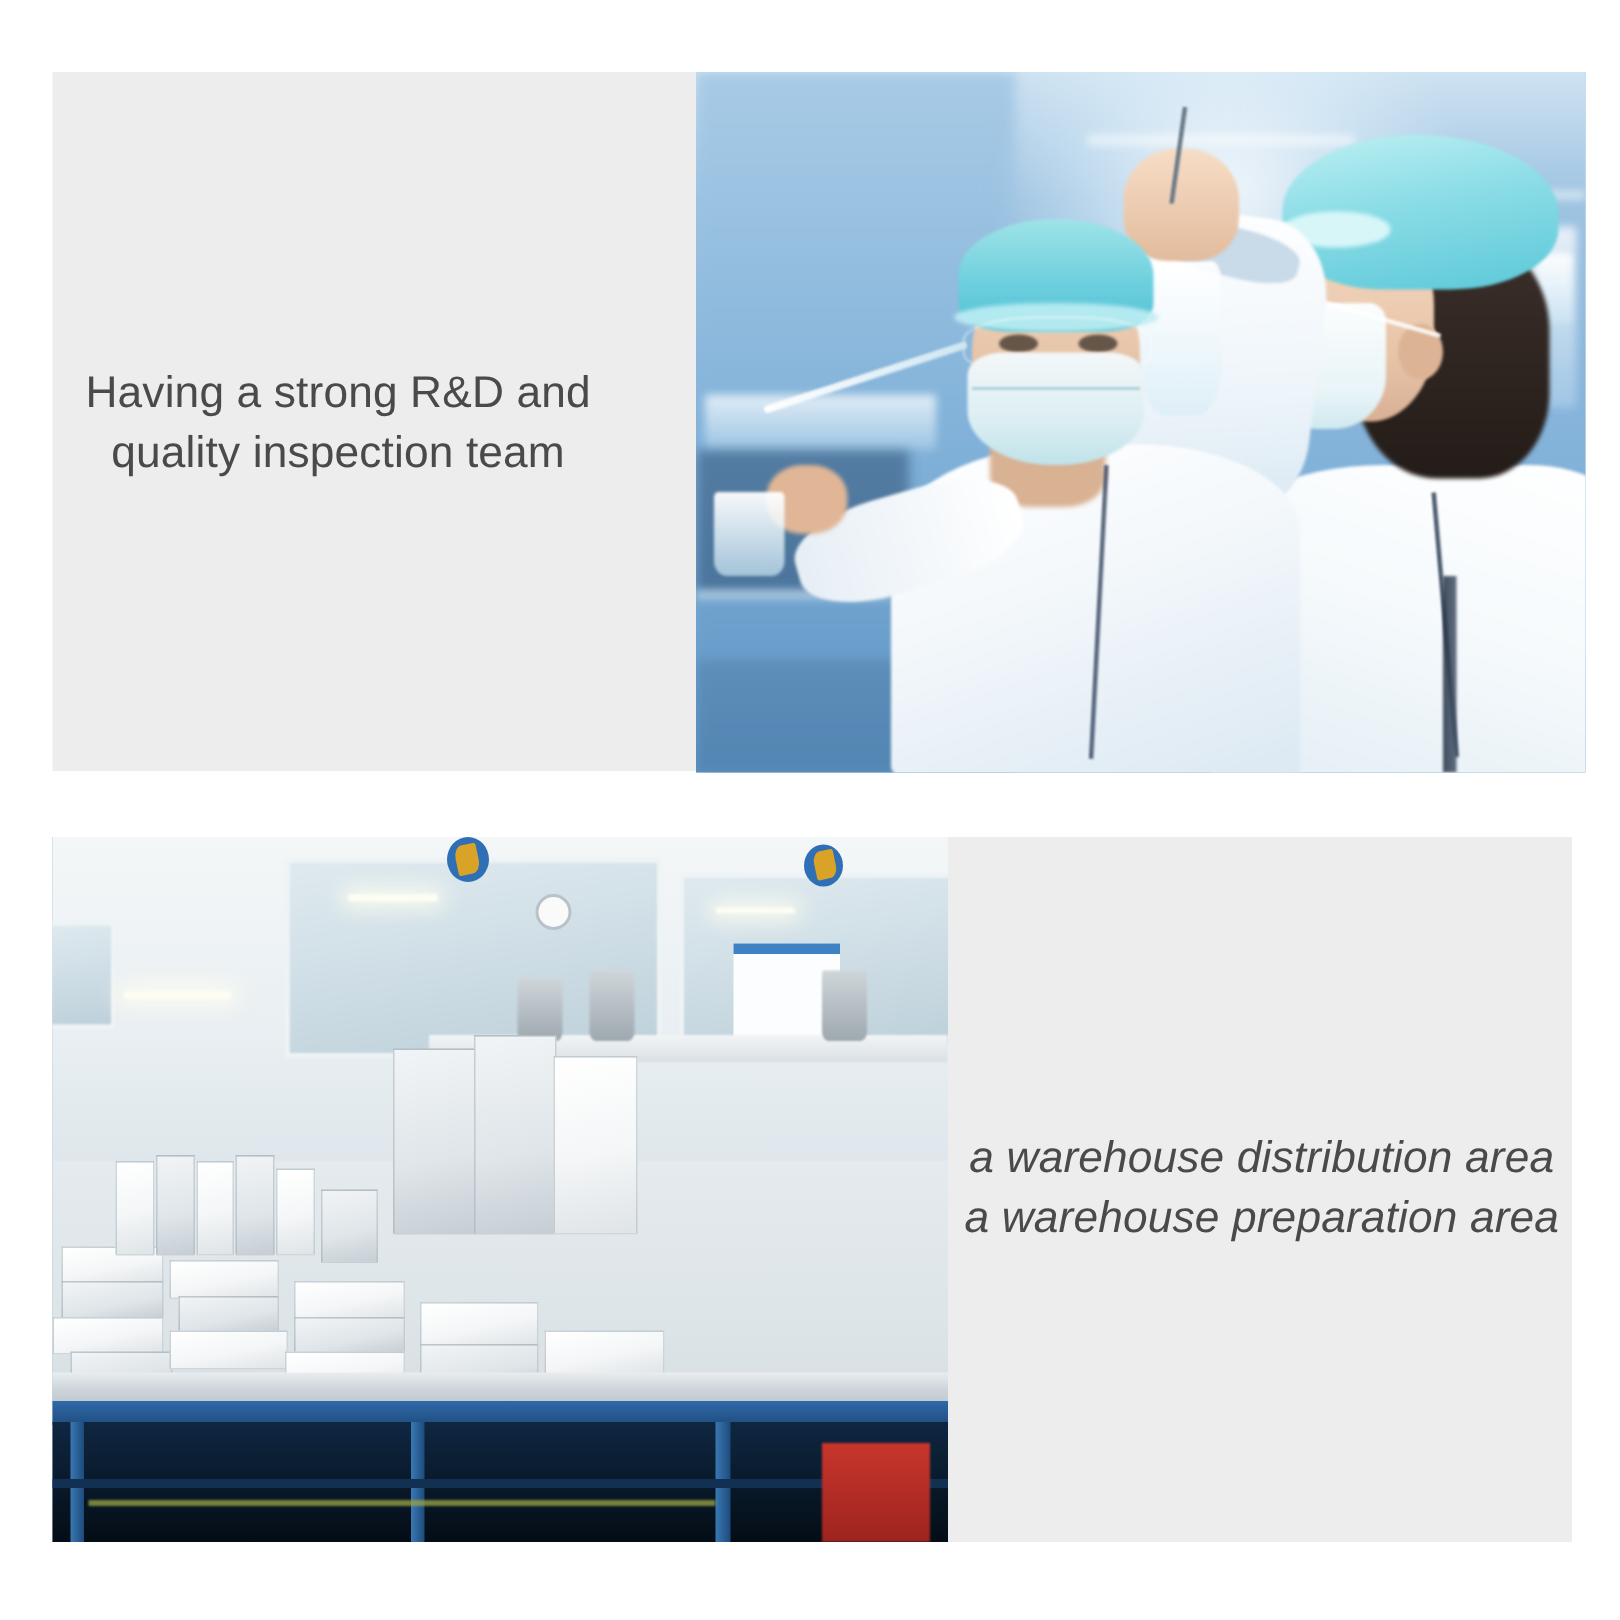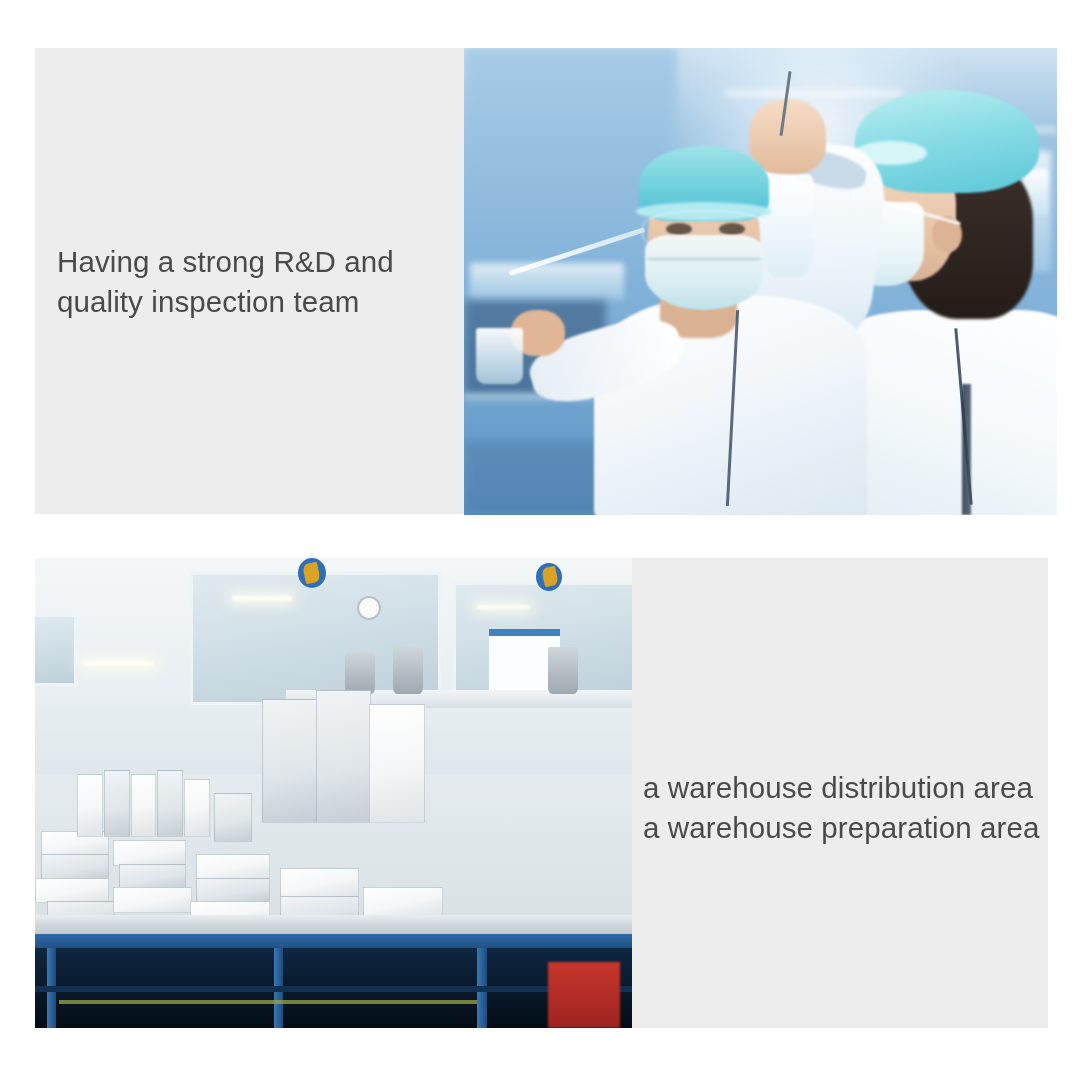--- a/index.html
+++ b/index.html
@@ -3,21 +3,21 @@
 <meta charset="utf-8">
 <style>
   html,body{margin:0;padding:0;}
   body{
     width:1080px;height:1080px;
     background:#ffffff;
     font-family:"Liberation Sans","DejaVu Sans",sans-serif;
     overflow:hidden;
     position:relative;
   }
-  .stage{position:absolute;left:0;top:0;width:1080px;height:1080px;}
+  .stage{position:absolute;left:0;top:0;width:1080px;height:1080px;text-align:center;}
 
   
   .panel{position:absolute;background:#ededed;}
   .photo{position:absolute;overflow:hidden;background:#8fb8d8;}
   .caption{
     position:absolute;
     color:#4a4a4a;
     font-size:29.5px;
     line-height:40px;
     letter-spacing:.1px;
@@ -26,21 +26,21 @@
   }
 
   
   #panel-top{left:35px;top:48px;width:430px;height:466px;}
   #photo-top{left:464px;top:48px;width:593px;height:467px;}
   #caption-top{left:57px;top:242px;}
 
   
   #panel-bottom{left:35px;top:558px;width:1013px;height:470px;}
   #photo-bottom{left:35px;top:558px;width:597px;height:470px;}
-  #caption-bottom{left:643px;top:768px;}
+  #caption-bottom{left:643px;top:752px;font-style:italic;}
 
   
   .lab-bg{position:absolute;inset:0;
     background:
       linear-gradient(180deg,#cfe3f2 0%,#9fc4e2 18%,#8ab6dc 42%,#7fb0d8 62%,#6fa4cf 80%,#5f95c4 100%);
   }
   .lab-glow{position:absolute;left:34%;top:-12%;width:52%;height:58%;
     background:radial-gradient(ellipse at center,rgba(255,255,255,.85) 0%,rgba(235,248,255,.35) 45%,rgba(255,255,255,0) 72%);
     filter:blur(10px);}
   .lab-wall{position:absolute;left:0;top:0;width:36%;height:100%;

